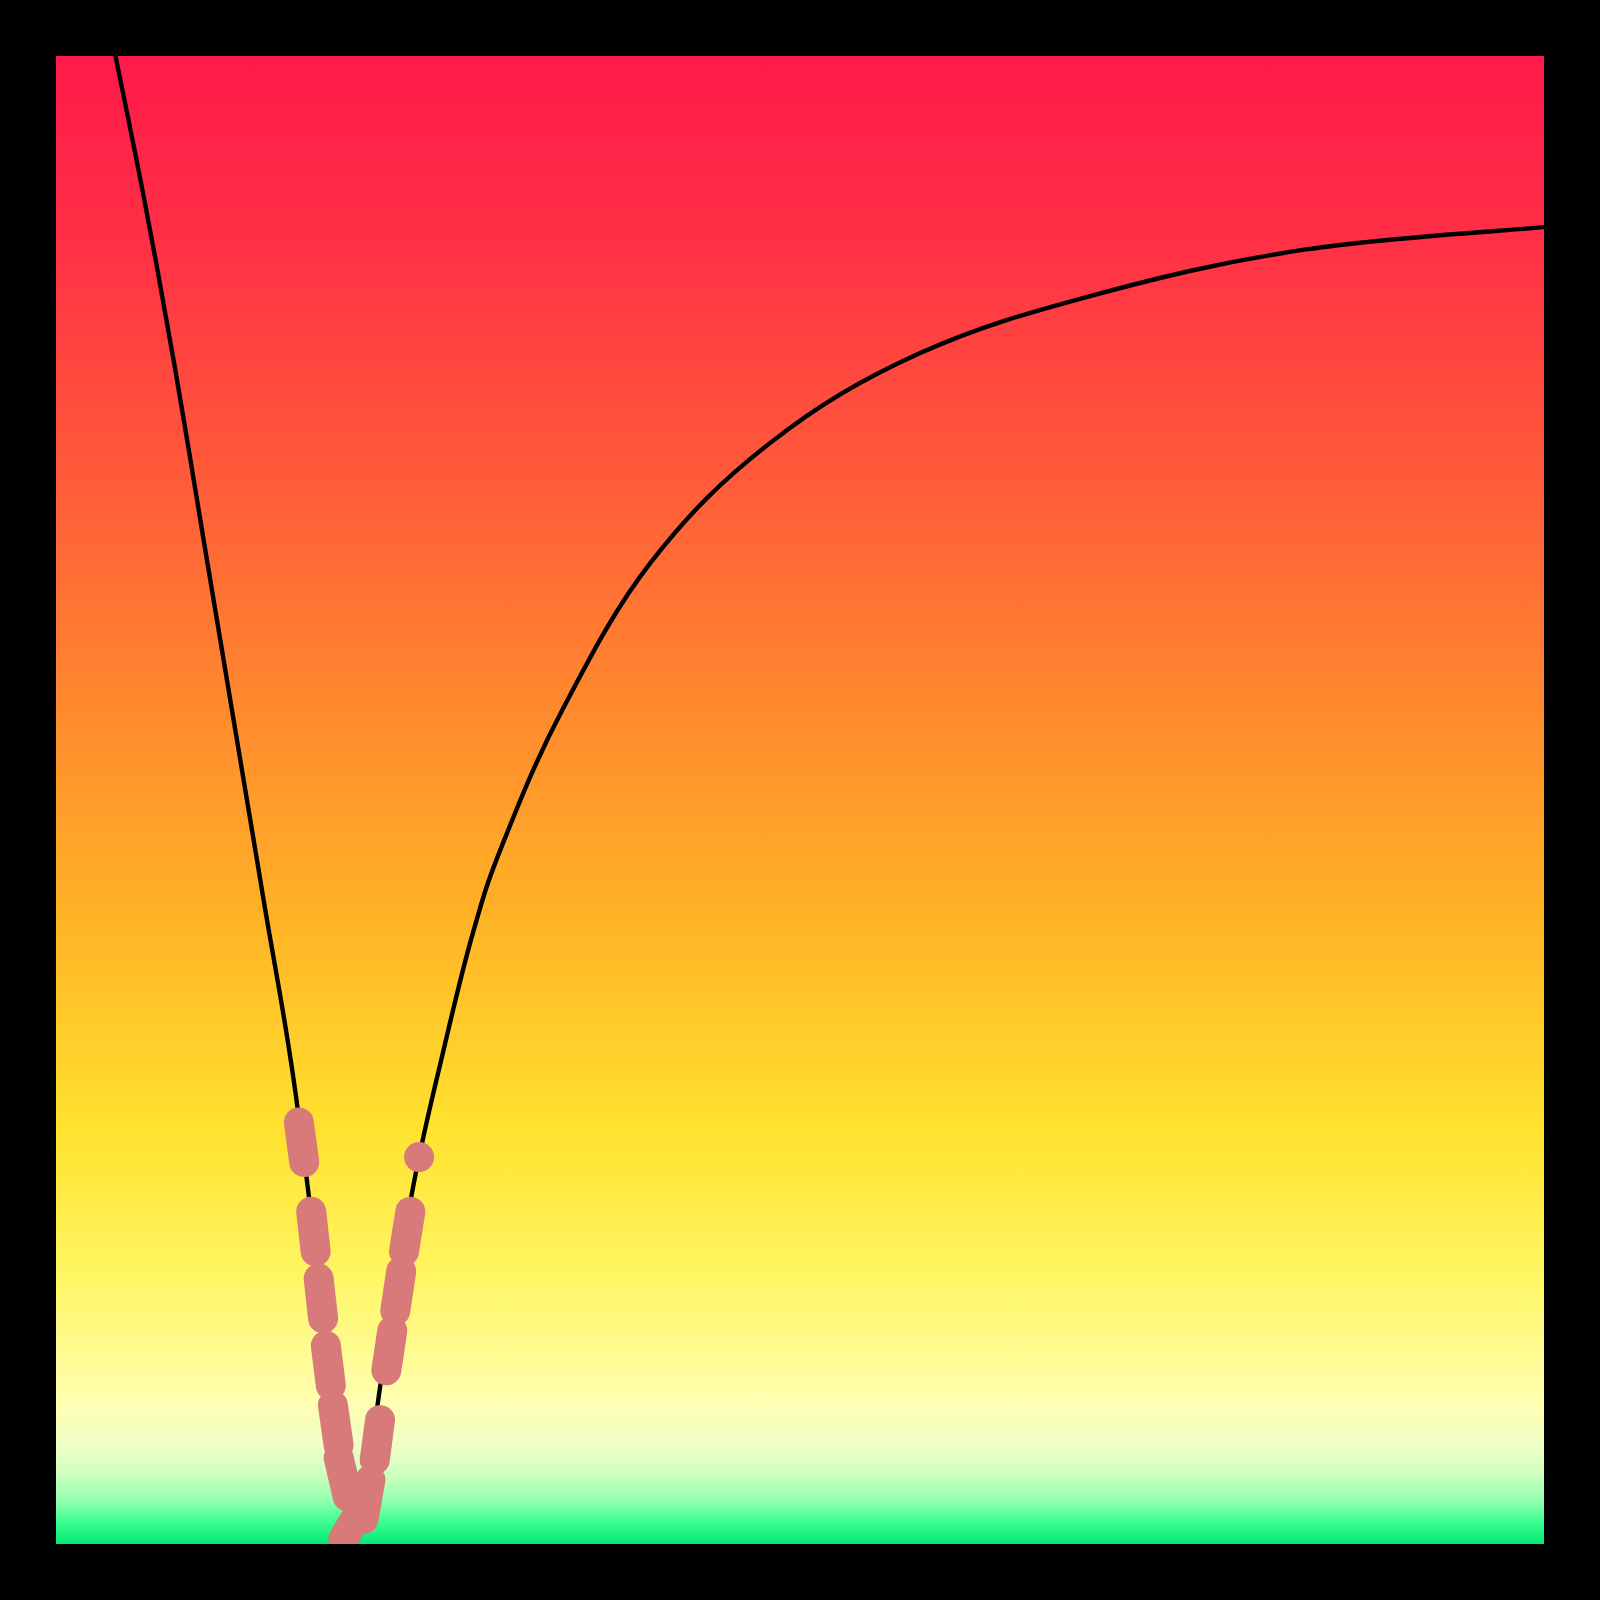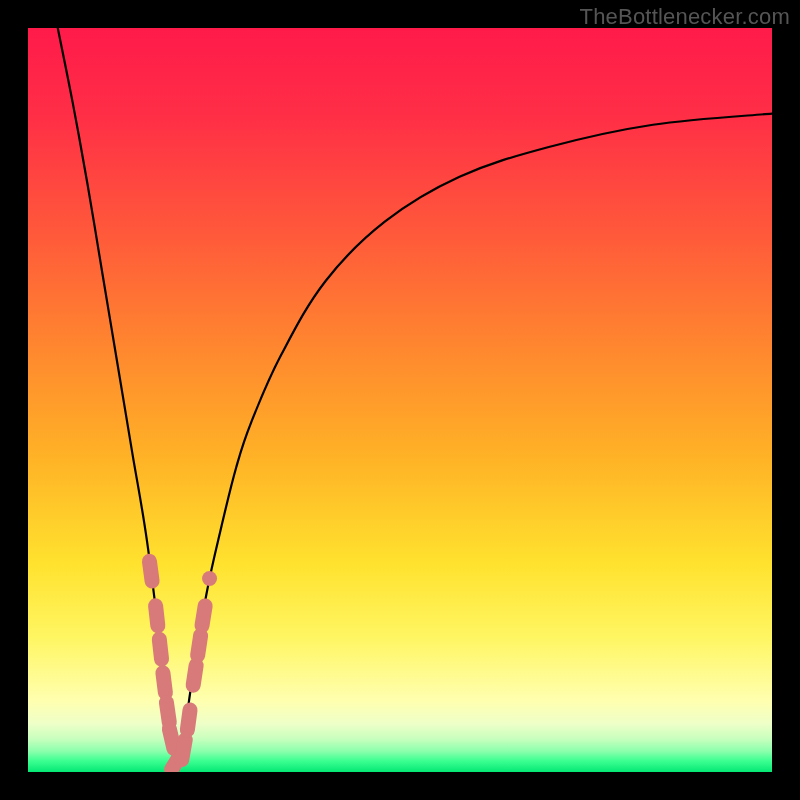--- a/index.html
+++ b/index.html
@@ -80,14 +80,13 @@
           <line x1="143.6550424457248" y1="741.4149292571256" x2="153.94495755427522" y2="724.2650707428745" stroke="#d87a7a" stroke-width="15" stroke-linecap="round"></line>
           <line x1="153.7721966824775" y1="731.530304671557" x2="157.21980331752246" y2="711.8296953284429" stroke="#d87a7a" stroke-width="15" stroke-linecap="round"></line>
           <line x1="159.38236279908983" y1="701.8322790068263" x2="162.02563720091018" y2="682.0077209931736" stroke="#d87a7a" stroke-width="15" stroke-linecap="round"></line>
           <line x1="165.17259547069753" y1="657.169363528683" x2="168.13940452930242" y2="637.390636471317" stroke="#d87a7a" stroke-width="15" stroke-linecap="round"></line>
           <line x1="169.63659547069756" y1="627.409363528683" x2="172.60340452930245" y2="607.630636471317" stroke="#d87a7a" stroke-width="15" stroke-linecap="round"></line>
           <line x1="174.00409498893328" y1="597.634406319167" x2="177.16390501106673" y2="577.8855936808329" stroke="#d87a7a" stroke-width="15" stroke-linecap="round"></line>
           <line x1="181.536" y1="550.56" x2="181.536" y2="550.56" stroke="#d87a7a" stroke-width="15" stroke-linecap="round"></line>
         </g>
     </svg>
   </div>
-  <div class="watermark">TheBottlenecker.com</div>
 </div>
 
 </body></html>

